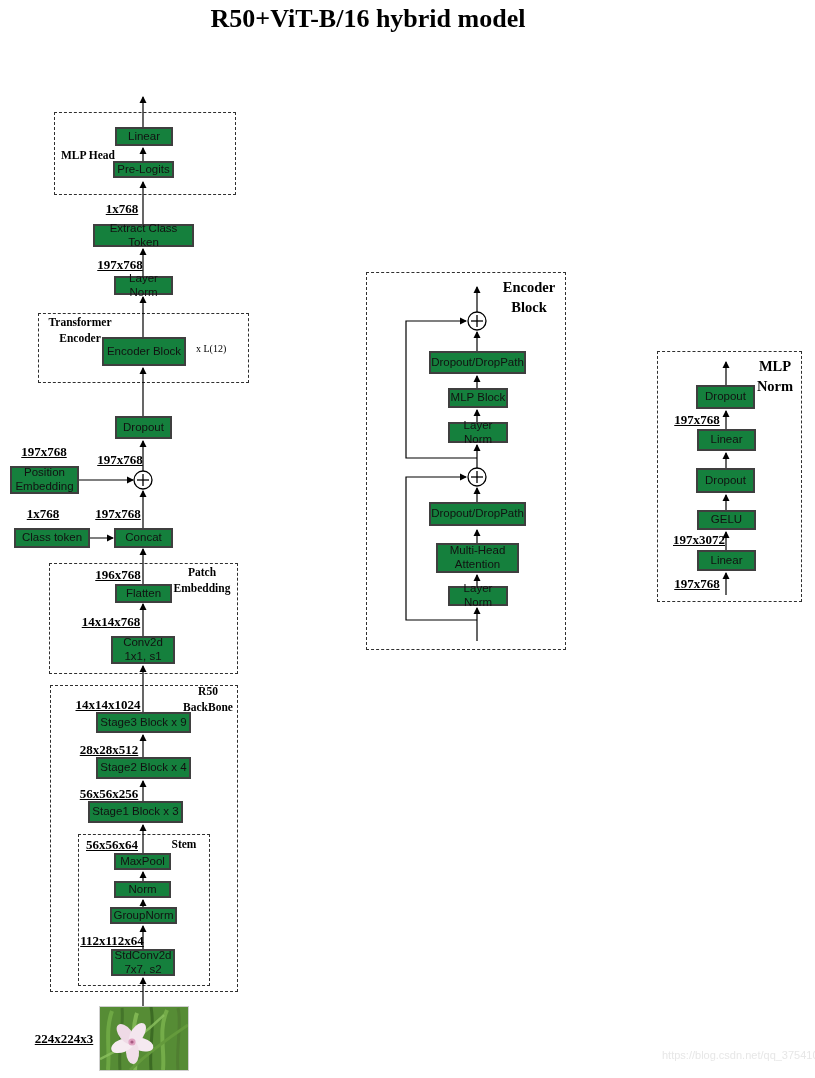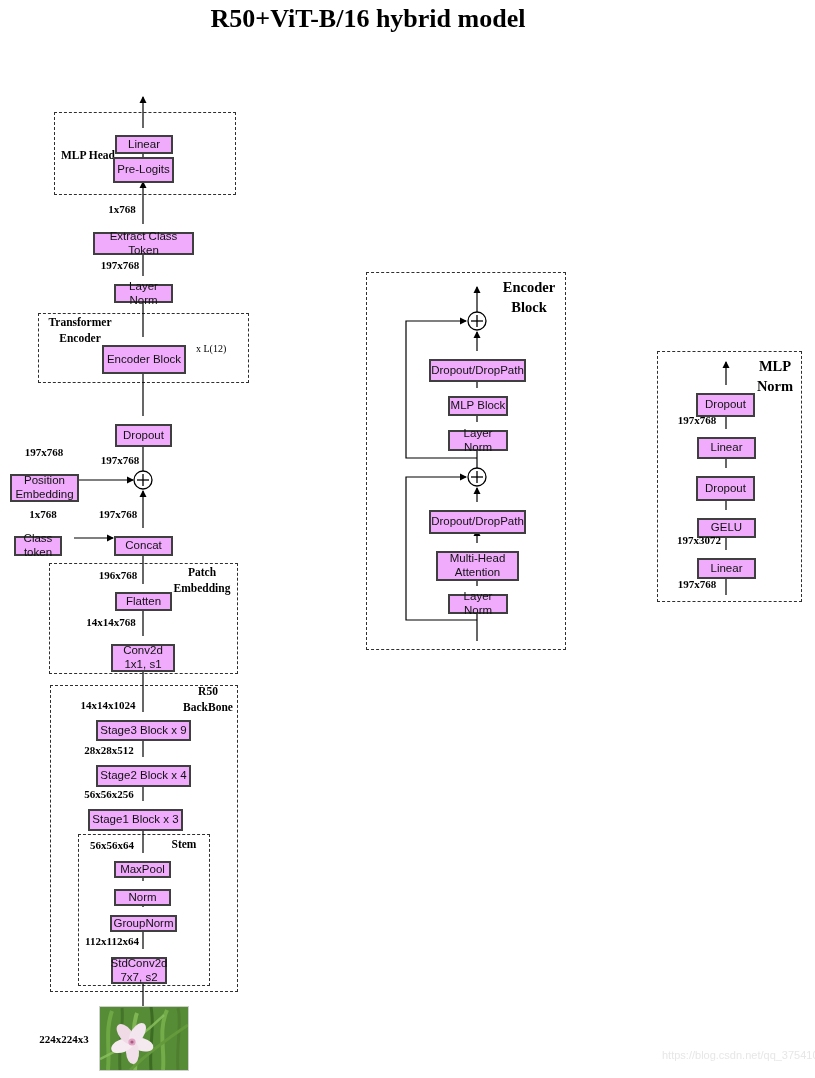--- a/index.html
+++ b/index.html
@@ -1,29 +1,29 @@
 <!DOCTYPE html>
 <html><head>
 <meta charset="utf-8">
 <style>
   html,body{margin:0;padding:0;background:#fff;}
   .stage{position:relative;width:815px;height:1078px;background:#fff;overflow:hidden;
          font-family:"Liberation Sans",sans-serif;}
   .title{position:absolute;left:0;top:4px;width:736px;text-align:center;
          font-family:"Liberation Serif",serif;font-weight:bold;font-size:26px;color:#000;z-index:4;}
   .dashed{position:absolute;box-sizing:border-box;border:1.6px dashed #2f2f2f;z-index:1;}
-  .node{position:absolute;box-sizing:border-box;background:#f0abfc;border:2px solid #3f3f3f;
+  .node{position:absolute;box-sizing:border-box;background:#15803d;border:2px solid #3f3f3f;
         display:flex;align-items:center;justify-content:center;text-align:center;
-        font-size:11.5px;line-height:1.18;color:#111;white-space:pre-line;z-index:3;margin-top:8px;}
+        font-size:11.5px;line-height:1.18;color:#111;white-space:pre-line;z-index:3;}
   .sec{position:absolute;transform:translate(-50%,-50%);font-family:"Liberation Serif",serif;
        font-weight:bold;font-size:11.5px;text-align:center;white-space:pre-line;line-height:1.35;
        color:#000;z-index:3;}
   .sec.big{font-size:14.5px;line-height:1.4;}
   .dim{position:absolute;transform:translate(-50%,-50%);font-family:"Liberation Serif",serif;
-       font-weight:bold;font-size:11px;white-space:nowrap;color:#000;z-index:3;}
+       font-weight:bold;font-size:13px;white-space:nowrap;color:#000;z-index:3;text-decoration:underline;}
   .repeat{position:absolute;font-family:"Liberation Serif",serif;font-size:10px;color:#000;z-index:3;}
   .connectors{position:absolute;left:0;top:0;z-index:2;}
   .connectors line,.connectors polyline{stroke:#000;stroke-width:1.2;fill:none;}
   .addicon circle{fill:#fff;stroke:#000;stroke-width:1.3;}
   .addicon line{stroke:#000;stroke-width:1.3;}
   .flower{position:absolute;left:99px;top:1006px;z-index:3;border:1px solid #cfcfcf;}
   .watermark{position:absolute;left:662px;top:1049px;width:150px;text-align:right;
              font-size:11px;color:#e7e7e7;z-index:3;}
 </style>
 </head>
@@ -106,21 +106,21 @@
     </g>
     <g class="addicon">
       <circle cx="477" cy="477" r="9"></circle>
       <line x1="471" y1="477" x2="483" y2="477"></line>
         <line x1="477" y1="471" x2="477" y2="483"></line>
     </g>
   </svg>
 
   <div class="sec" style="left:88px;top:156px">MLP Head</div>
   <div class="node" style="left:115px;top:127px;width:58px;height:19px">Linear</div>
-  <div class="node" style="left:113px;top:149px;width:61px;height:26px">Pre-Logits</div>
+  <div class="node" style="left:113px;top:161px;width:61px;height:17px">Pre-Logits</div>
 
   <div class="dim" style="left:122px;top:209px">1x768</div>
   <div class="node" style="left:93px;top:224px;width:101px;height:23px">Extract Class Token</div>
 
   <div class="dim" style="left:120px;top:265px">197x768</div>
   <div class="node" style="left:114px;top:276px;width:59px;height:19px">Layer Norm</div>
 
   <div class="sec" style="left:80px;top:331px">Transformer
 Encoder</div>
   <div class="node" style="left:102px;top:337px;width:84px;height:29px">Encoder Block</div>
@@ -128,21 +128,21 @@
 
   <div class="node" style="left:115px;top:416px;width:57px;height:23px">Dropout</div>
 
   <div class="dim" style="left:44px;top:452px">197x768</div>
   <div class="dim" style="left:120px;top:460px">197x768</div>
   <div class="node" style="left:10px;top:466px;width:69px;height:28px">Position
 Embedding</div>
 
   <div class="dim" style="left:43px;top:514px">1x768</div>
   <div class="dim" style="left:118px;top:514px">197x768</div>
-  <div class="node" style="left:14px;top:528px;width:48px;height:20px">Class token</div>
+  <div class="node" style="left:14px;top:528px;width:76px;height:20px">Class token</div>
   <div class="node" style="left:114px;top:528px;width:59px;height:20px">Concat</div>
 
   <div class="sec" style="left:202px;top:581px">Patch
 Embedding</div>
   <div class="dim" style="left:118px;top:575px">196x768</div>
   <div class="node" style="left:115px;top:584px;width:57px;height:19px">Flatten</div>
   <div class="dim" style="left:111px;top:622px">14x14x768</div>
   <div class="node" style="left:111px;top:636px;width:64px;height:28px">Conv2d
 1x1, s1</div>
 
@@ -154,21 +154,21 @@
   <div class="node" style="left:96px;top:757px;width:95px;height:22px">Stage2 Block x 4</div>
   <div class="dim" style="left:109px;top:794px">56x56x256</div>
   <div class="node" style="left:88px;top:801px;width:95px;height:22px">Stage1 Block x 3</div>
 
   <div class="sec" style="left:184px;top:845px">Stem</div>
   <div class="dim" style="left:112px;top:845px">56x56x64</div>
   <div class="node" style="left:114px;top:853px;width:57px;height:17px">MaxPool</div>
   <div class="node" style="left:114px;top:881px;width:57px;height:17px">Norm</div>
   <div class="node" style="left:110px;top:907px;width:67px;height:17px">GroupNorm</div>
   <div class="dim" style="left:112px;top:941px">112x112x64</div>
-  <div class="node" style="left:111px;top:949px;width:56px;height:27px">StdConv2d
+  <div class="node" style="left:111px;top:949px;width:64px;height:27px">StdConv2d
 7x7, s2</div>
 
   <div class="dim" style="left:64px;top:1039px">224x224x3</div>
   <svg class="flower" width="88" height="63" viewBox="0 0 88 63">
     <rect width="88" height="63" fill="#568c35"></rect>
     <path d="M8,63 C10,40 5,24 12,4" stroke="#6ea844" stroke-width="4" fill="none"></path>
     <path d="M20,63 C18,40 24,18 22,1" stroke="#44742a" stroke-width="3" fill="none"></path>
     <path d="M35,63 C37,45 30,26 37,6" stroke="#7fb552" stroke-width="4" fill="none"></path>
     <path d="M51,63 C49,38 55,20 51,0" stroke="#3c6b24" stroke-width="3" fill="none"></path>
     <path d="M63,63 C65,42 58,24 67,3" stroke="#74ac49" stroke-width="4" fill="none"></path>

